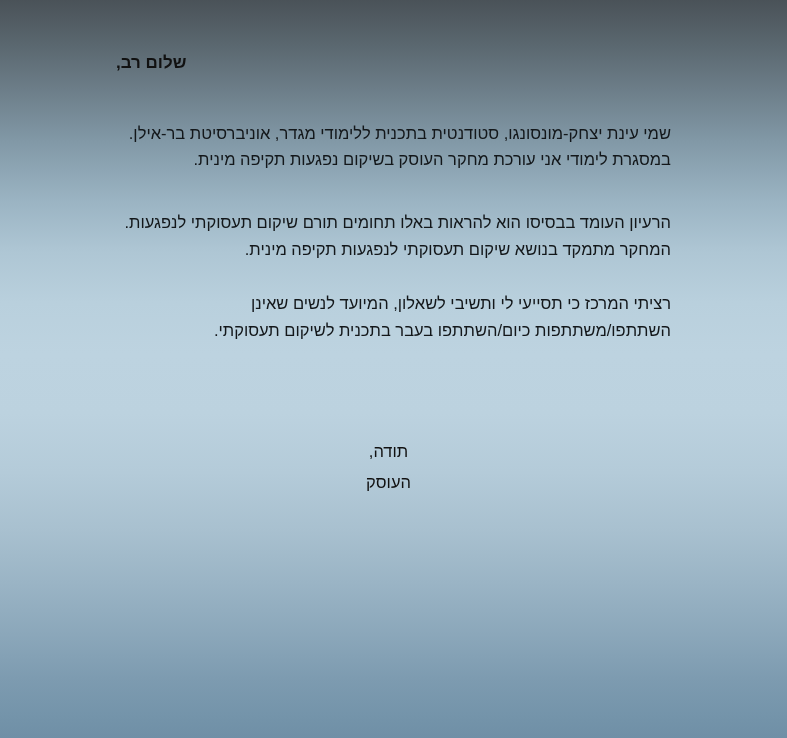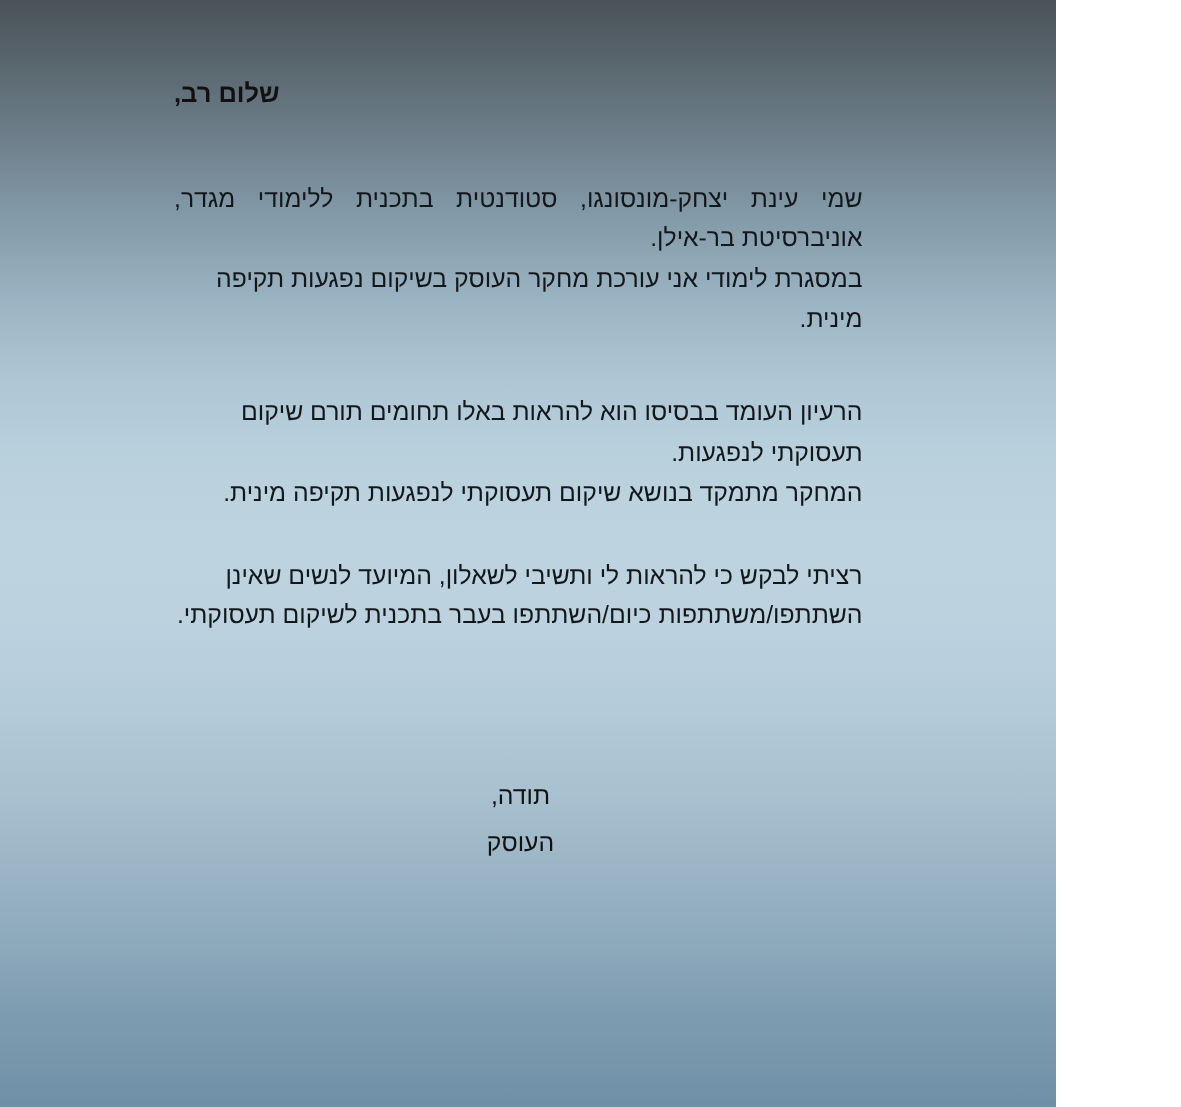--- a/index.html
+++ b/index.html
@@ -7,21 +7,21 @@
     padding: 0;
   }
   body {
     width: 787px;
     height: 738px;
     font-family: "Liberation Sans", sans-serif;
     overflow: hidden;
   }
   .page {
     position: relative;
-    width: 704px;
+    width: 787px;
     height: 738px;
     box-sizing: border-box;
     background: linear-gradient(to bottom,
         #4a5258 0%,
         #5a676f 6%,
         #6c7d88 12%,
         #8198a6 19%,
         #9ab3c2 27%,
         #aec6d4 34%,
         #b9d0dd 41%,
@@ -64,21 +64,21 @@
     margin: 0;
     color: #13171a;
   }
   p.justify {
     text-align: justify;
     text-align-last: right;
   }
   p.right {
   }
   .block {
-    margin: 0 13px 14px 0;
+    margin: 0 0 14px 0;
   }
   .sign {
     font-size: 16.5px;
     line-height: 1.9;
     text-align: center;
     padding-right: 10px;
   }
   .sign-line {
     display: block;
   }
@@ -101,21 +101,21 @@
     <div class="spacer-2"></div>
 
     <div class="block">
       <p class="para right">הרעיון העומד בבסיסו הוא להראות באלו תחומים תורם שיקום תעסוקתי לנפגעות.</p>
       <p class="para right">המחקר מתמקד בנושא שיקום תעסוקתי לנפגעות תקיפה מינית.</p>
     </div>
 
     <div class="spacer-3"></div>
 
     <div class="block">
-      <p class="para right">רציתי לבקש כי להראות לי ותשיבי לשאלון, המיועד לנשים שאינן השתתפו/משתתפות כיום/השתתפו בעבר בתכנית לשיקום תעסוקתי.</p>
+      <p class="para right">רציתי המרכז כי תסייעי לי ותשיבי לשאלון, המיועד לנשים שאינן השתתפו/משתתפות כיום/השתתפו בעבר בתכנית לשיקום תעסוקתי.</p>
     </div>
 
     <div class="spacer-4"></div>
 
     <div class="block">
     </div>
 
     <div class="spacer-5"></div>
 
     <div class="sign">

